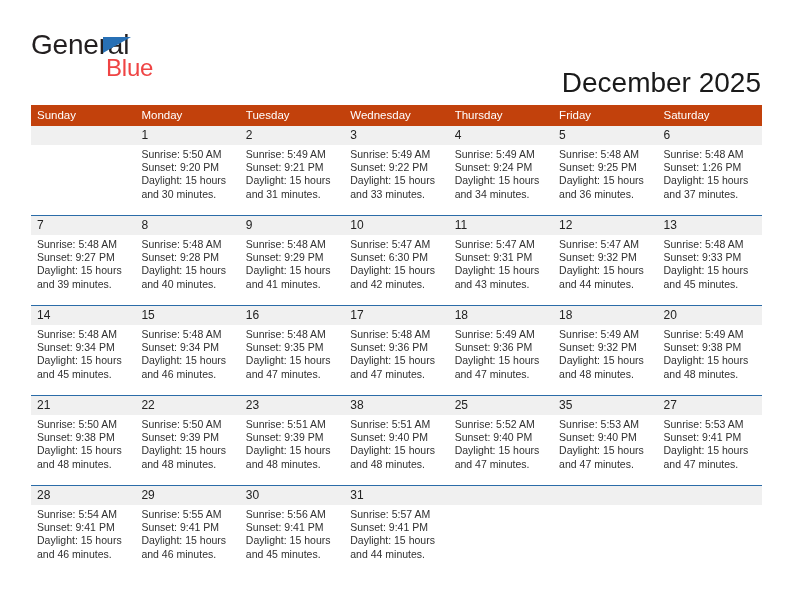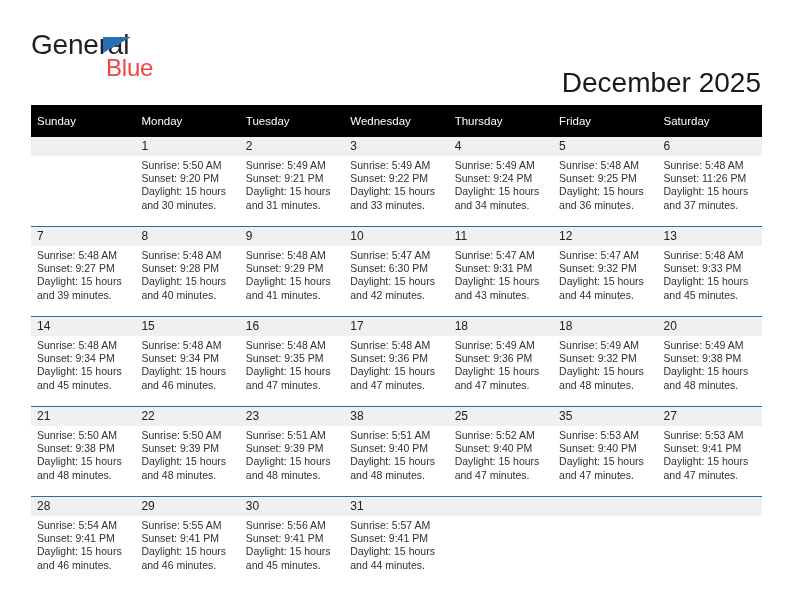--- a/index.html
+++ b/index.html
@@ -89,27 +89,27 @@
   
   .calendar {
     position: absolute;
     left: 31px;
     top: 105px;
     width: 731px;
     border-collapse: collapse;
     table-layout: fixed;
   }
   .calendar th {
-    background: #000000;
+    background: #c2410c;
     color: #ffffff;
     font-size: 11.5px;
     font-weight: normal;
     text-align: left;
     padding: 5px 0 5px 6px;
-    height: 32px;
+    height: 21px;
     line-height: 11px;
   }
   .calendar td {
     vertical-align: top;
     padding: 0;
     width: 104.43px;
     border-top: 1px solid #2b6ca8;
     background: #ffffff;
   }
   .calendar tbody tr:first-child td {
@@ -235,21 +235,21 @@
                 <span>Daylight: 15 hours</span>
                 <span>and 36 minutes.</span>
               </span>
             </div>
           </td>
           <td>
             <div class="daycell">
               <span class="daynum">6</span>
               <span class="events">
                 <span>Sunrise: 5:48 AM</span>
-                <span>Sunset: 11:26 PM</span>
+                <span>Sunset: 1:26 PM</span>
                 <span>Daylight: 15 hours</span>
                 <span>and 37 minutes.</span>
               </span>
             </div>
           </td>
         </tr>
         <tr>
           <td>
             <div class="daycell">
               <span class="daynum">7</span>

